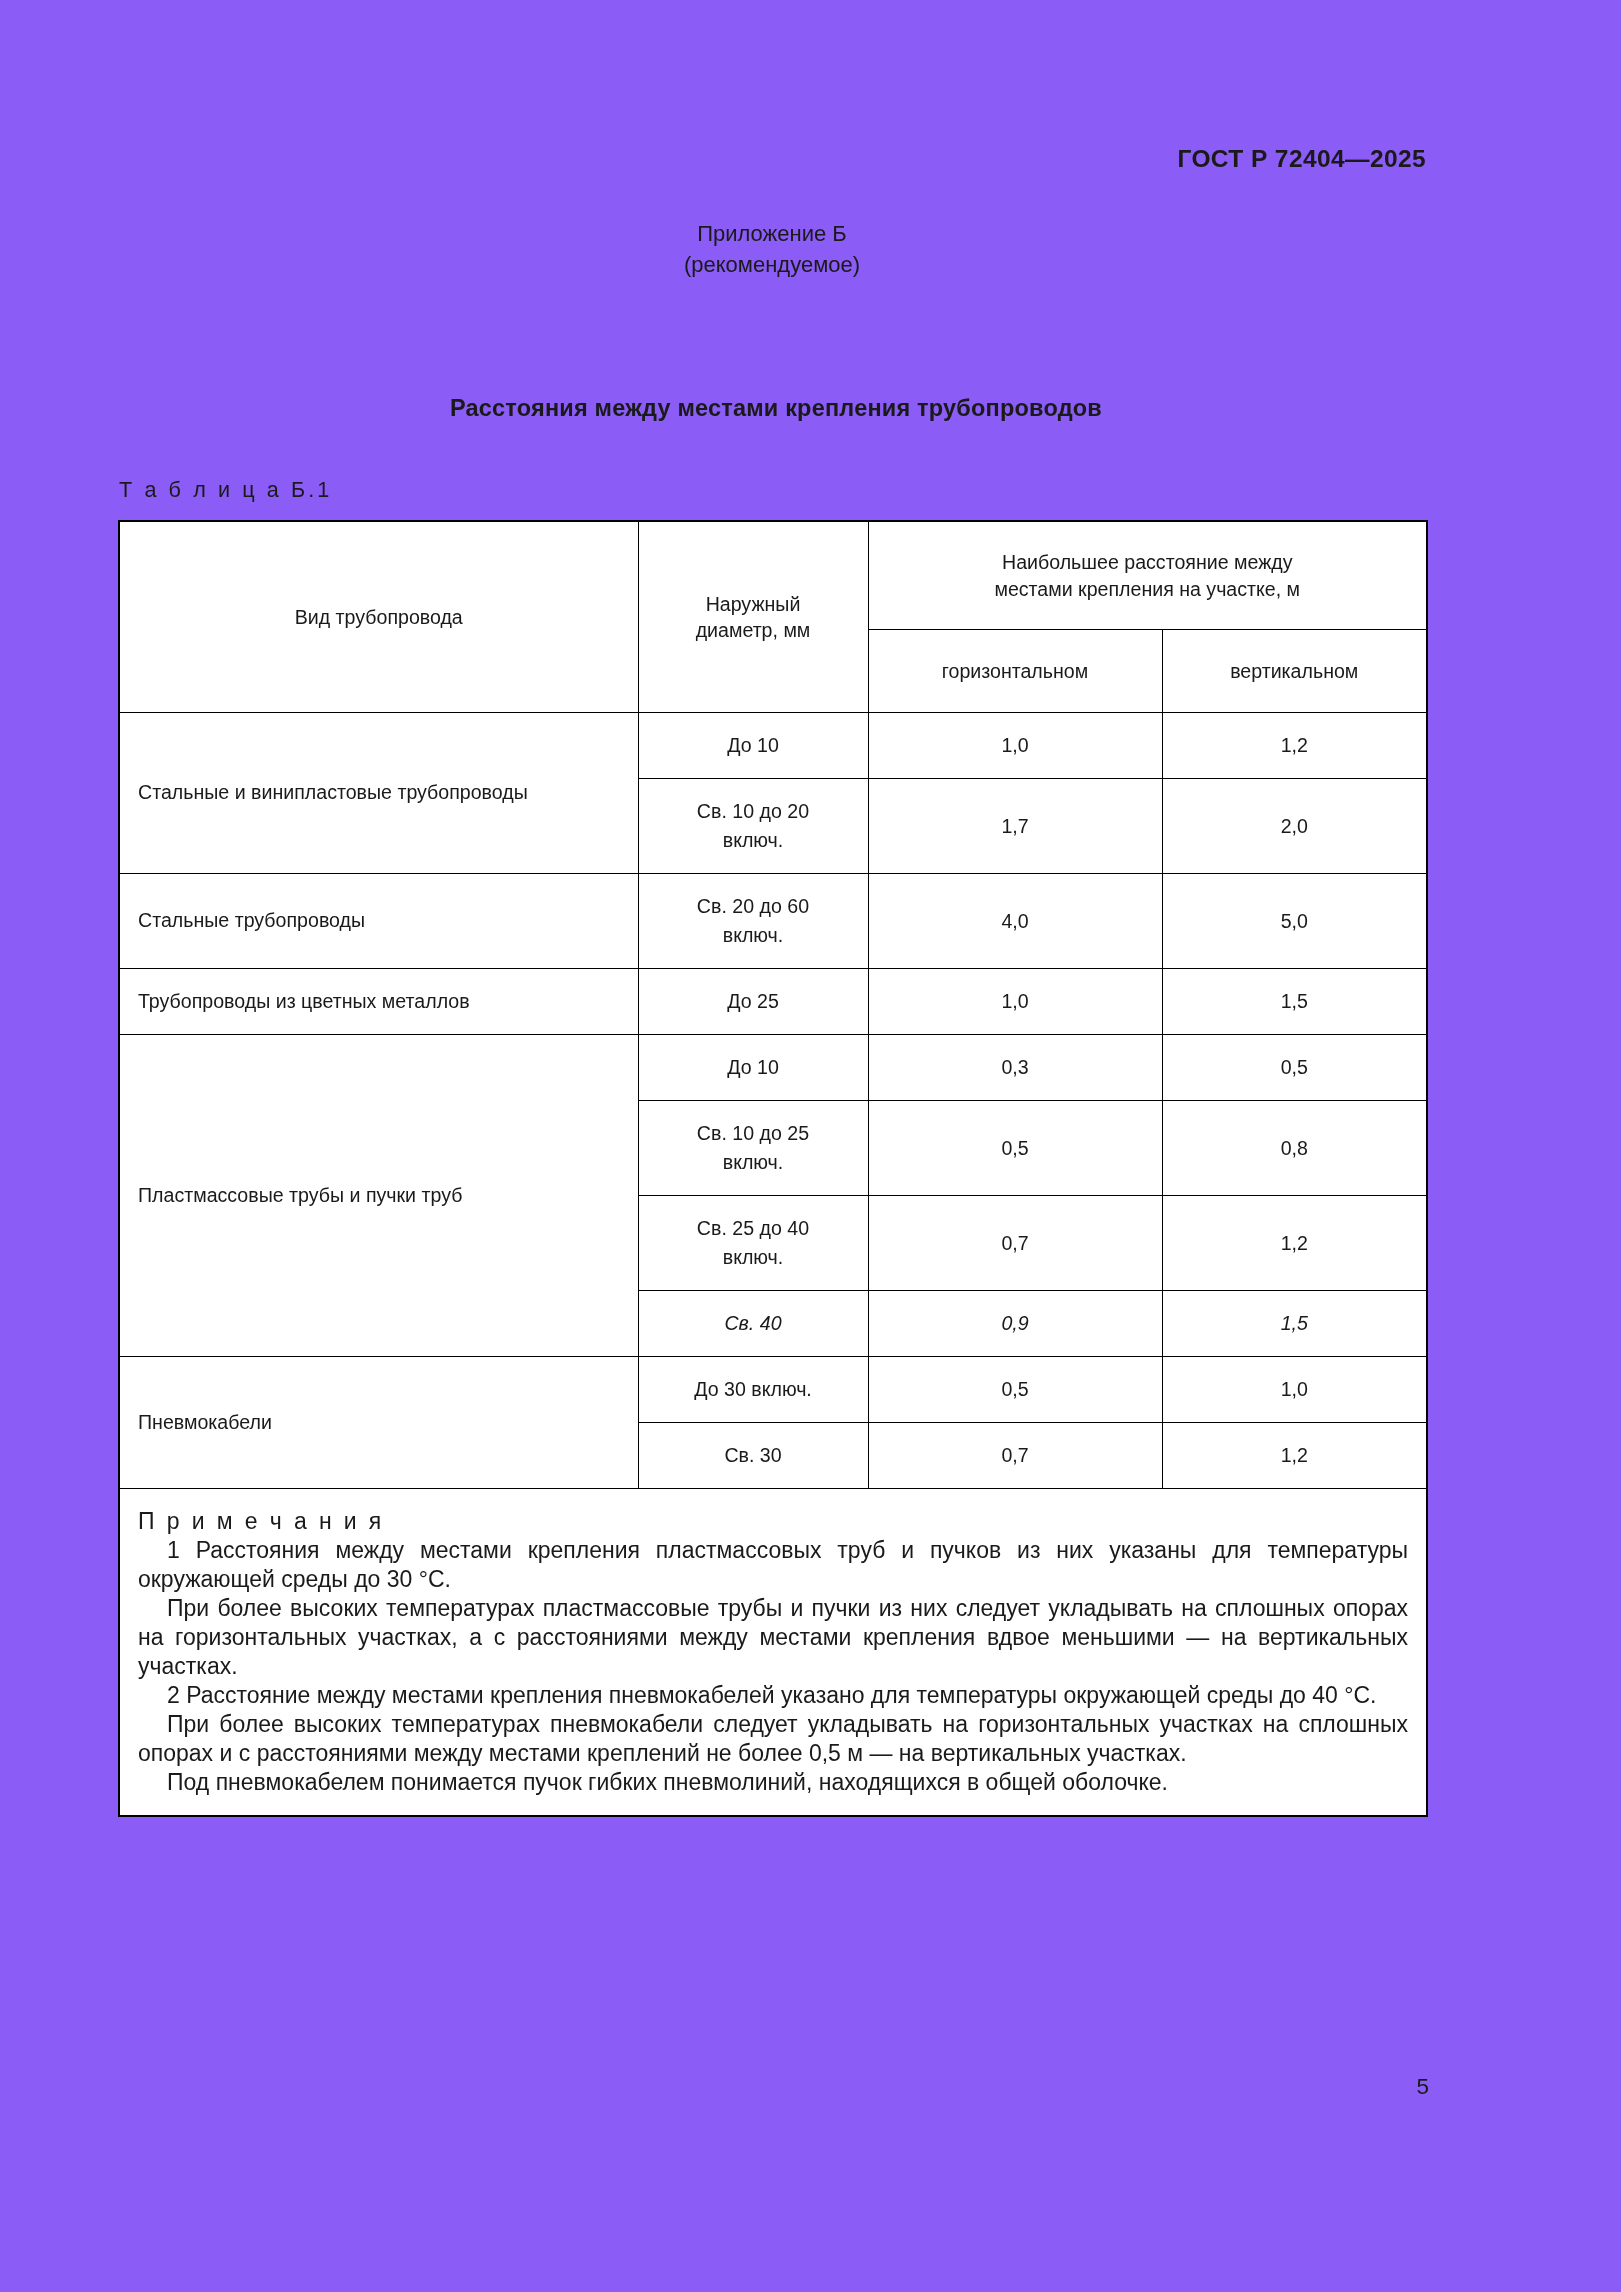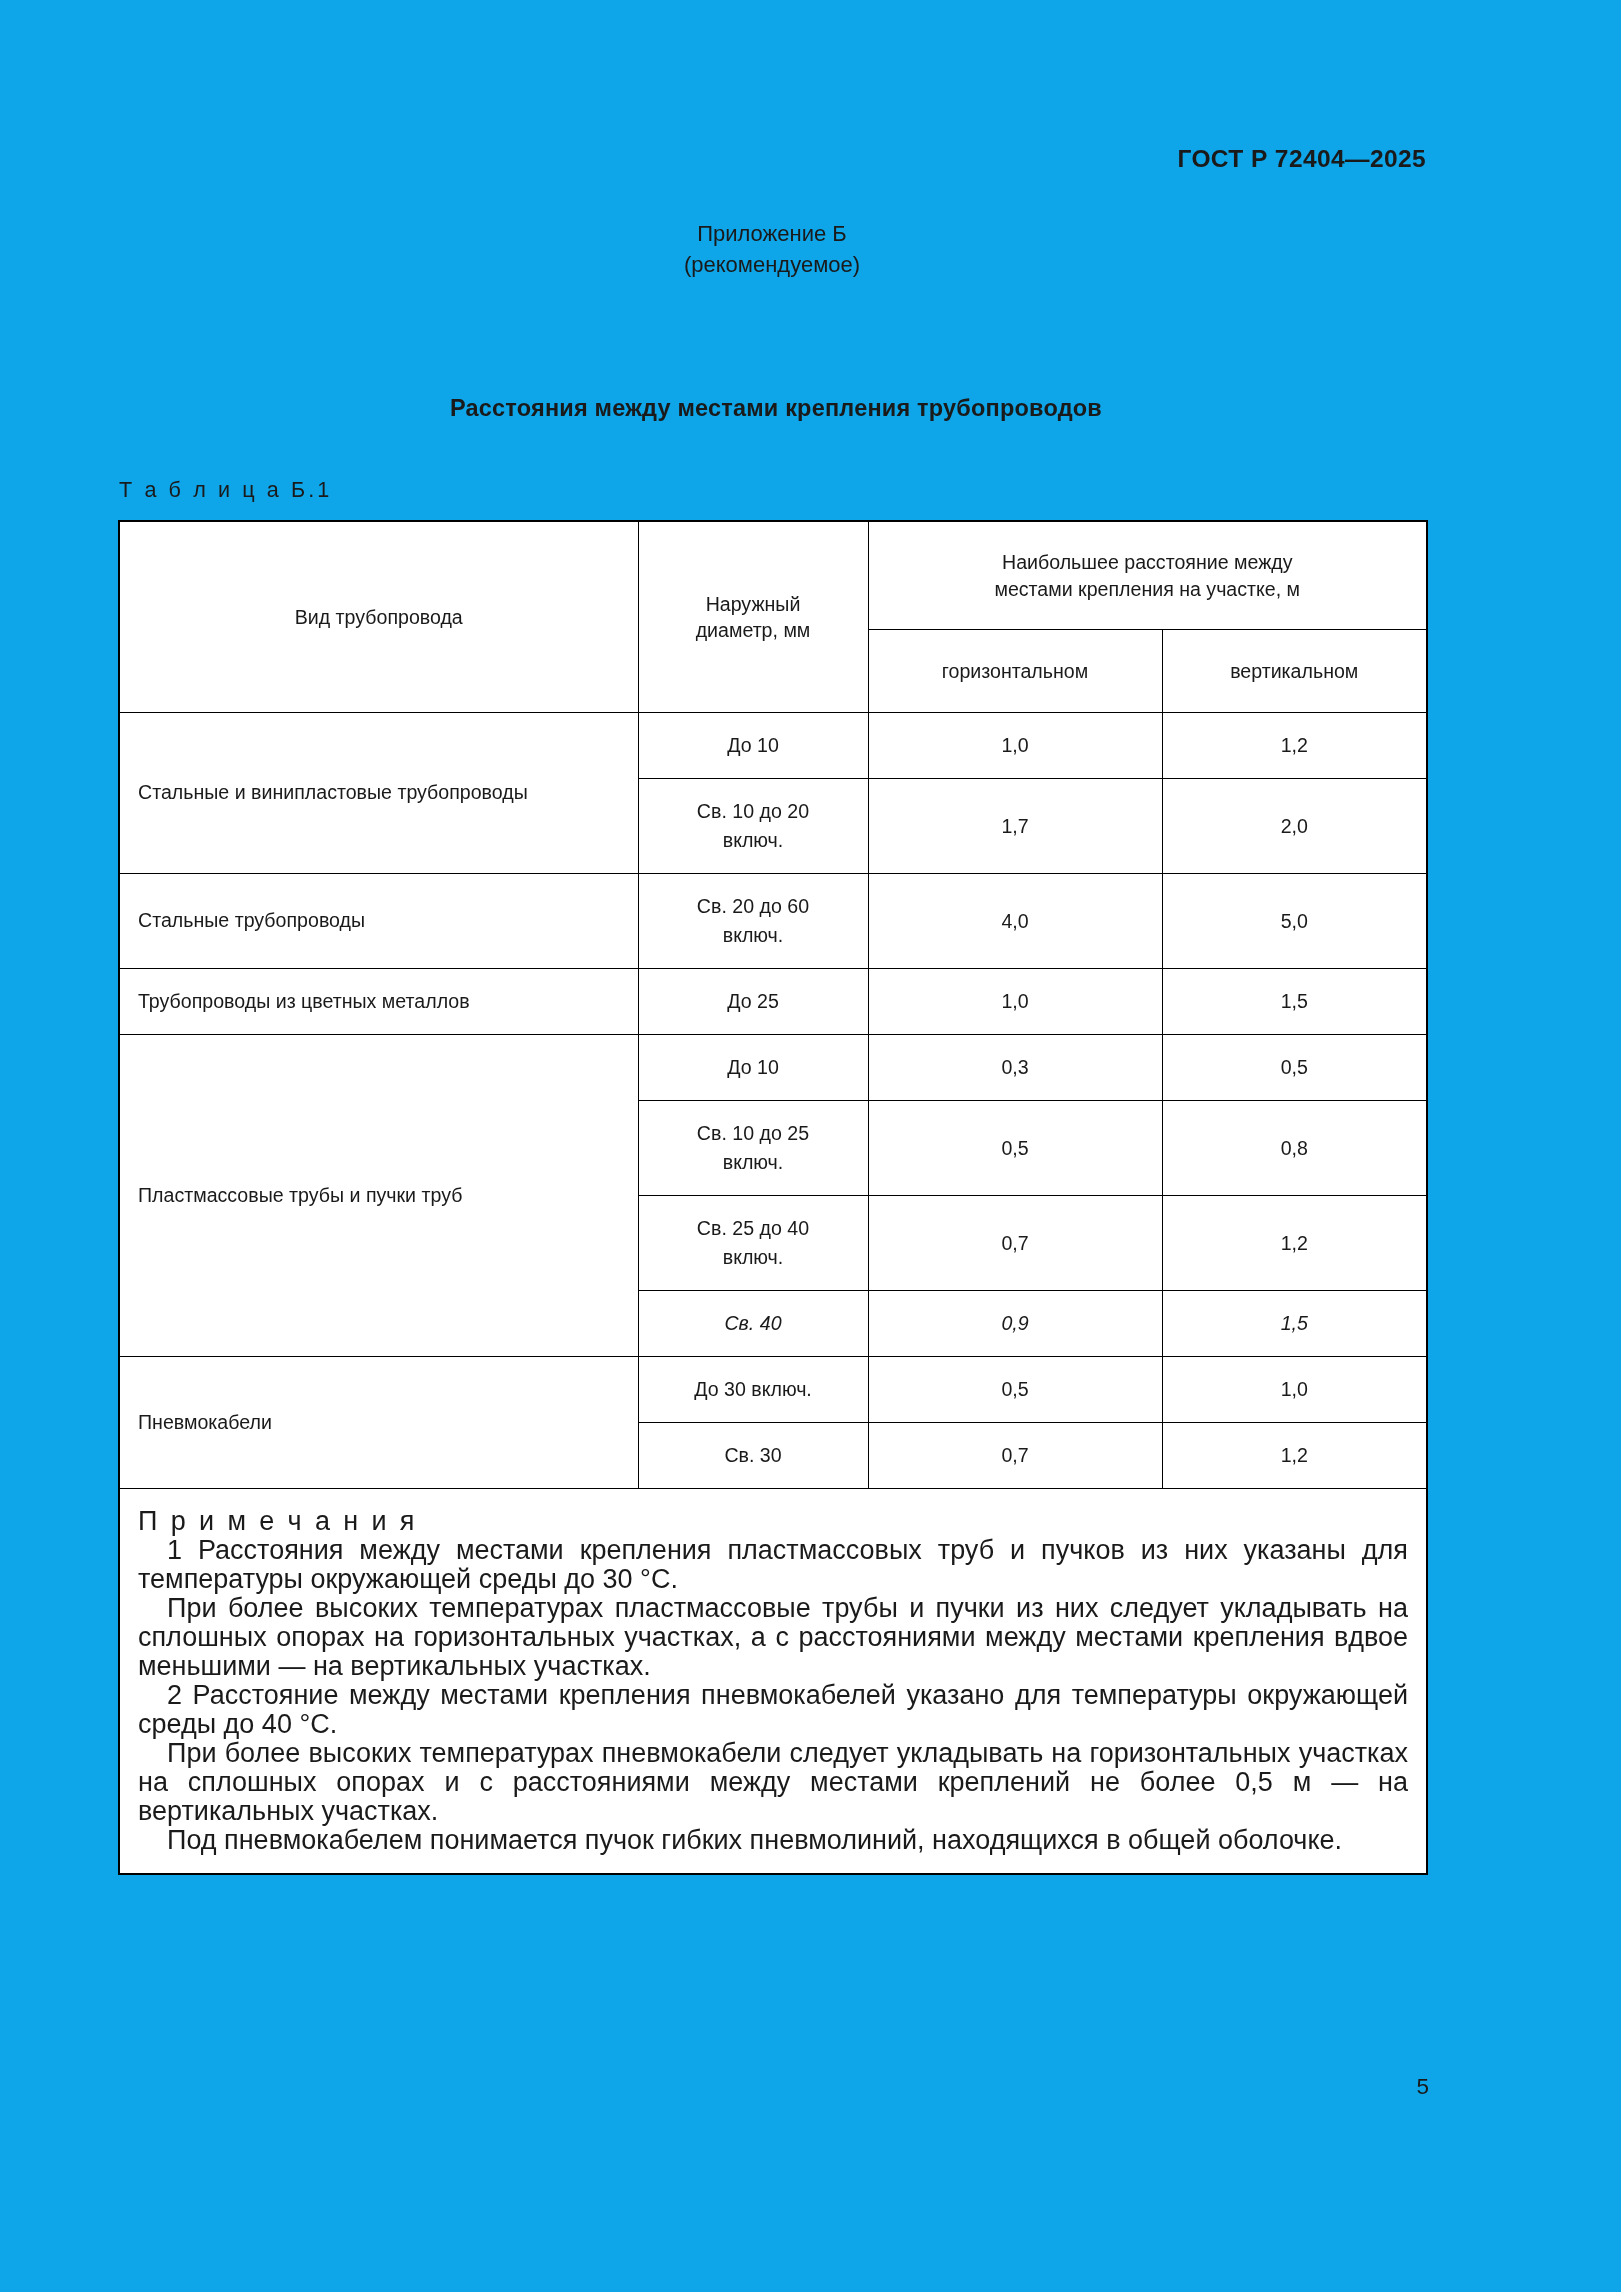--- a/index.html
+++ b/index.html
@@ -9,21 +9,21 @@
     background: #ffffff;
   }
   body {
     font-family: "Liberation Sans", sans-serif;
     color: #1a1a1a;
   }
   .page {
     position: relative;
     width: 1621px;
     height: 2293px;
-    background: #0ea5e9;
+    background: #8b5cf6;
     margin: 0 auto;
     overflow: hidden;
     box-sizing: border-box;
   }
 
   
   .doc-header {
     position: absolute;
     top: 145px;
     right: 195px;
@@ -134,21 +134,21 @@
   tr.r-h6 { height: 76px; }
   tr.r-h7 { height: 76px; }
   tr.r-h8 { height: 44px; font-style: italic; }
   tr.r-h9 { height: 44px; }
   tr.r-h10 { height: 44px; }
 
   
   .notes-cell {
     padding: 15.7px 15.7px 17.6px 17.6px;
     text-align: justify;
-    font-size: 27px;
+    font-size: 23px;
     line-height: 29px;
     vertical-align: top;
   }
   .notes-head {
     letter-spacing: 2.9px;
     margin: 0 0 2.9px 17.6px;
   }
   .notes-cell p {
     margin: 0;
     text-align: justify;

